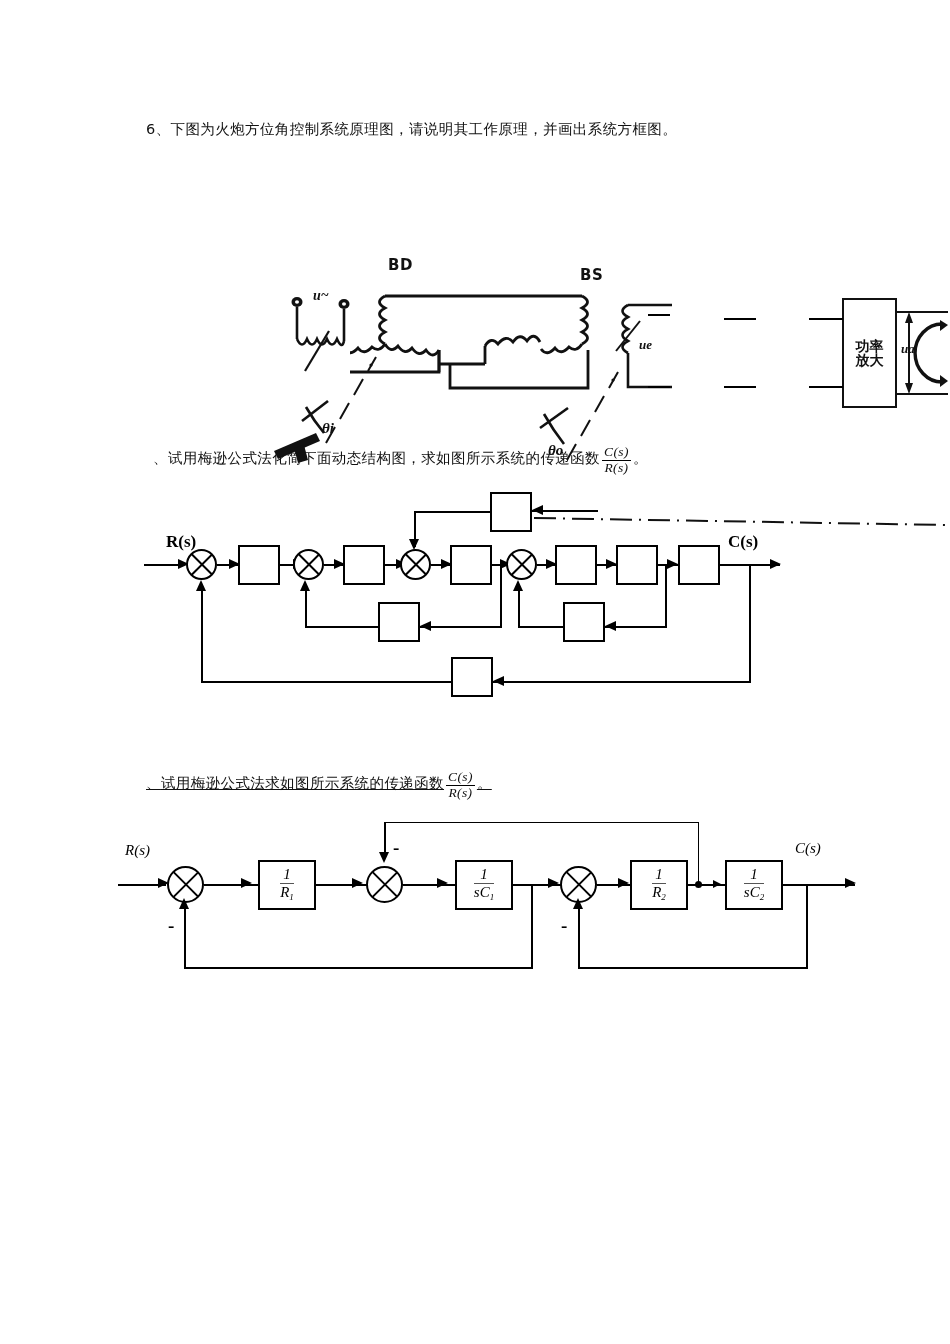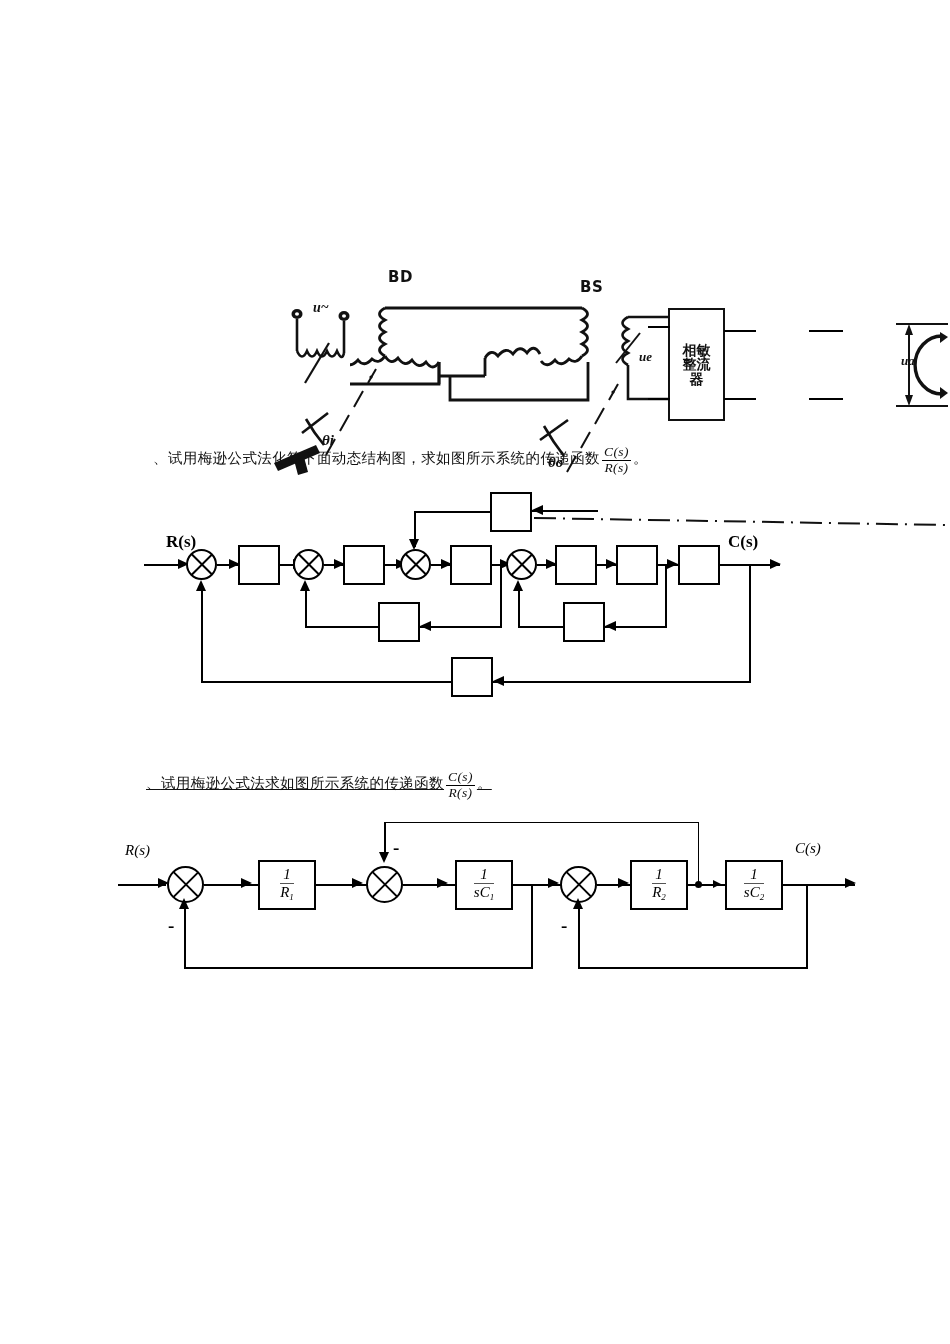--- a/index.html
+++ b/index.html
@@ -99,21 +99,21 @@
     white-space:nowrap;
   }
   .siglbl.it{font-style:italic;font-weight:normal;font-size:15px;}
   .minus{
     position:absolute;
     font-family:"Liberation Serif",serif;
     font-weight:bold;font-size:19px;line-height:1;
   }
 
   
-  .fig1{position:absolute;left:0;top:12px;width:950px;height:300px;}
+  .fig1{position:absolute;left:0;top:0;width:950px;height:300px;}
   .schbox{
     position:absolute;border:2.6px solid #111;background:#fff;box-sizing:border-box;
   }
   .schlbl{
     position:absolute;inset:0;
     display:flex;flex-direction:column;align-items:center;justify-content:center;
     font-family:"DejaVu Sans", sans-serif;font-weight:bold;font-size:14px;
     line-height:1.02;letter-spacing:0px;color:#111;
   }
   .schlbl span{display:block;}
@@ -124,20 +124,23 @@
   .italbl{
     position:absolute;font-family:"Liberation Serif",serif;font-style:italic;
     font-weight:bold;font-size:13px;color:#111;
   }
 </style>
 </head>
 <body>
 
 <div class="page">
 
+  <div class="qline" style="left:146px;top:120px;">
+    <span>6、</span><span>下图为火炮方位角控制系统原理图，请说明其工作原理，并画出系统方框图。</span>
+  </div>
 
   <div class="fig1">
 
     <div class="caplbl" style="left:388px;top:256px;">BD</div>
     <div class="caplbl" style="left:580px;top:266px;">BS</div>
 
     <div class="italbl" style="left:313px;top:288px;font-size:14px;">u~</div>
     <svg style="position:absolute;left:285px;top:293px;" width="120" height="90" viewBox="0 0 120 90">
       <ellipse cx="12" cy="9" rx="5.5" ry="5" fill="#111"></ellipse>
       <ellipse cx="12" cy="9" rx="2" ry="1.8" fill="#fff"></ellipse>
@@ -192,33 +195,32 @@
     <svg style="position:absolute;left:500px;top:370px;" width="130" height="100" viewBox="0 0 130 100">
       <path d="M118 2 L109 18 M104 26 L95 42 M90 50 L81 66 M76 74 L67 90" stroke="#111" stroke-width="2" fill="none"></path>
       <circle cx="113" cy="10" r="1.6" fill="#111"></circle>
       <path d="M44 44 q9 16 20 30" stroke="#111" stroke-width="2.6" fill="none"></path>
       <path d="M40 58 L68 38" stroke="#111" stroke-width="2.6" fill="none"></path>
     </svg>
     <div class="italbl" style="left:548px;top:442px;font-size:15px;">
       <span>θo</span>
     </div>
 
-    <div class="schbox" style="left:668px;top:296px;width:57px;height:113px;">
-      <div class="schlbl">
-        <span>相敏</span>
-        <span>整流</span>
-        <span>器</span>
-      </div>
-    </div>
     <div class="hline" style="left:648px;top:314px;width:22px;"></div>
     <div class="hline" style="left:648px;top:386px;width:22px;"></div>
 
     <div class="hline" style="left:724px;top:318px;width:32px;"></div>
     <div class="hline" style="left:724px;top:386px;width:32px;"></div>
 
+    <div class="schbox" style="left:842px;top:298px;width:55px;height:110px;">
+      <div class="schlbl">
+        <span>功率</span>
+        <span>放大</span>
+      </div>
+    </div>
     <div class="hline" style="left:809px;top:318px;width:34px;"></div>
     <div class="hline" style="left:809px;top:386px;width:34px;"></div>
 
     <svg style="position:absolute;left:896px;top:292px;" width="56" height="120" viewBox="0 0 56 120">
       <path d="M0 20 L52 20" stroke="#111" stroke-width="2.2" fill="none"></path>
       <path d="M0 102 L52 102" stroke="#111" stroke-width="2.2" fill="none"></path>
       <path d="M13 26 L13 96" stroke="#111" stroke-width="2" fill="none"></path>
       <path d="M13 20 L9 31 L17 31 Z" fill="#111"></path>
       <path d="M13 102 L9 91 L17 91 Z" fill="#111"></path>
       <path d="M46 32 a26 28 0 1 0 0 58" stroke="#111" stroke-width="3.4" fill="none"></path>

